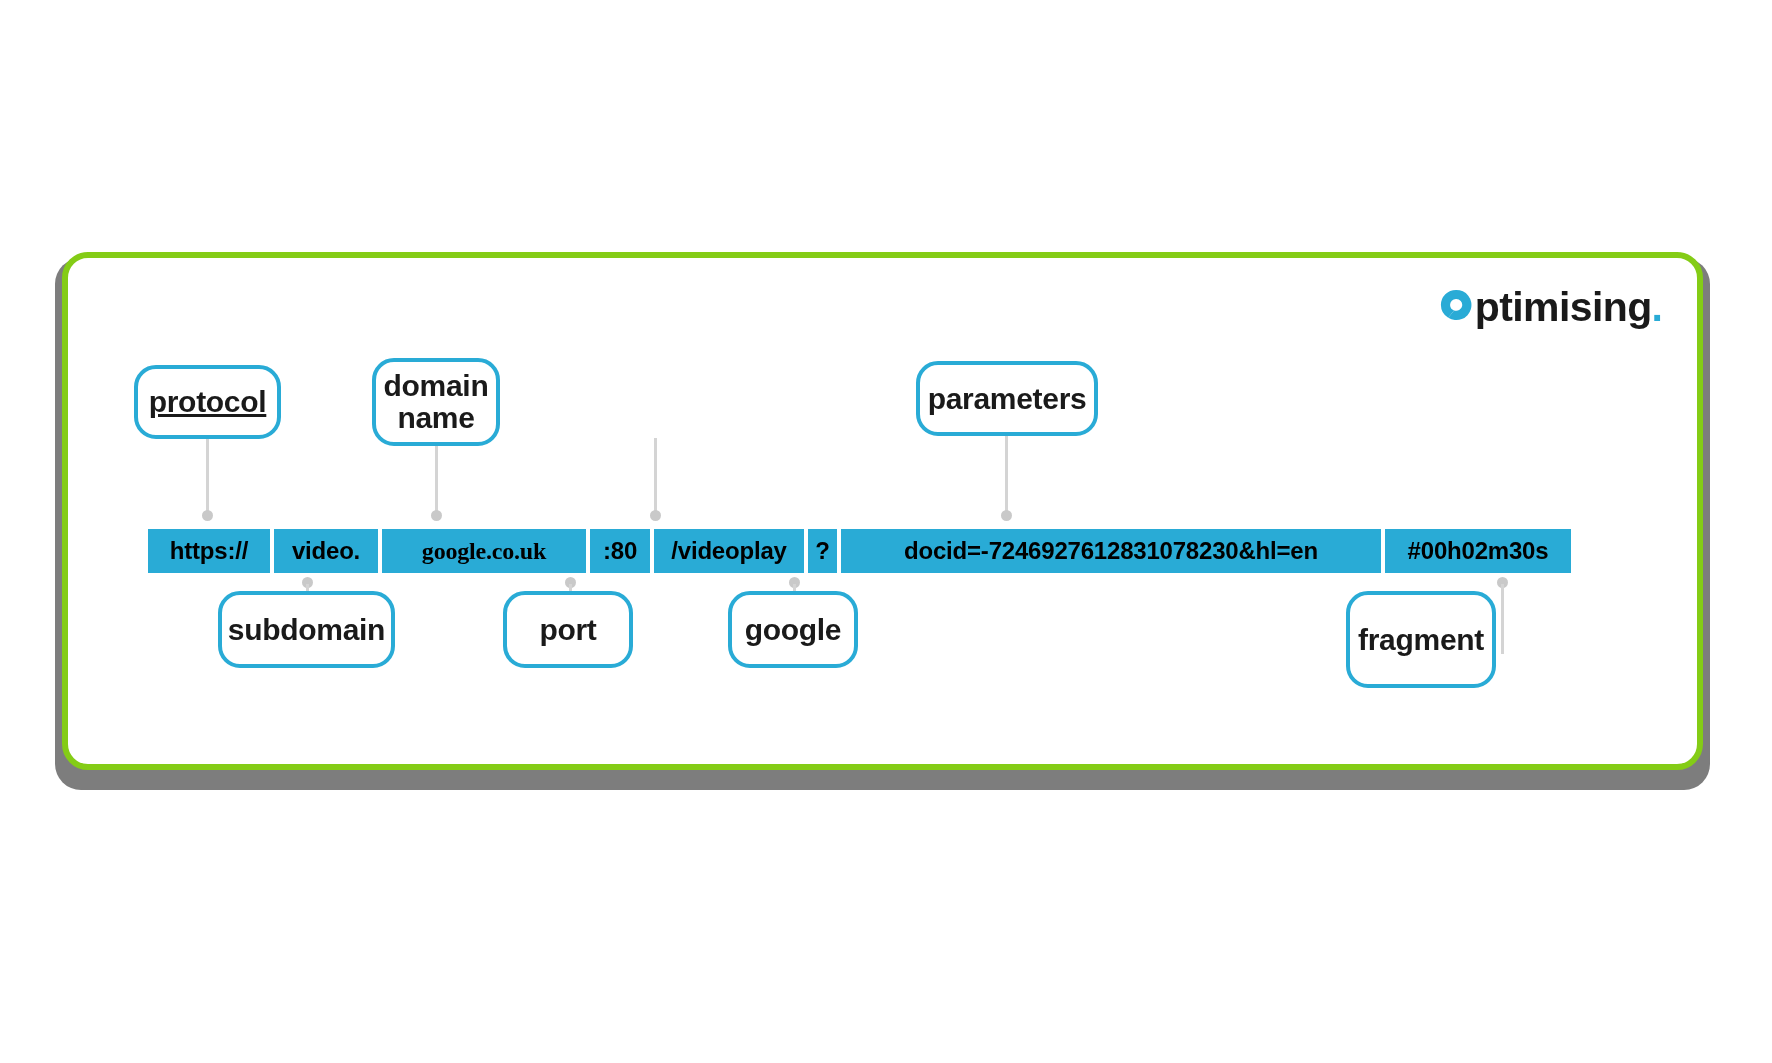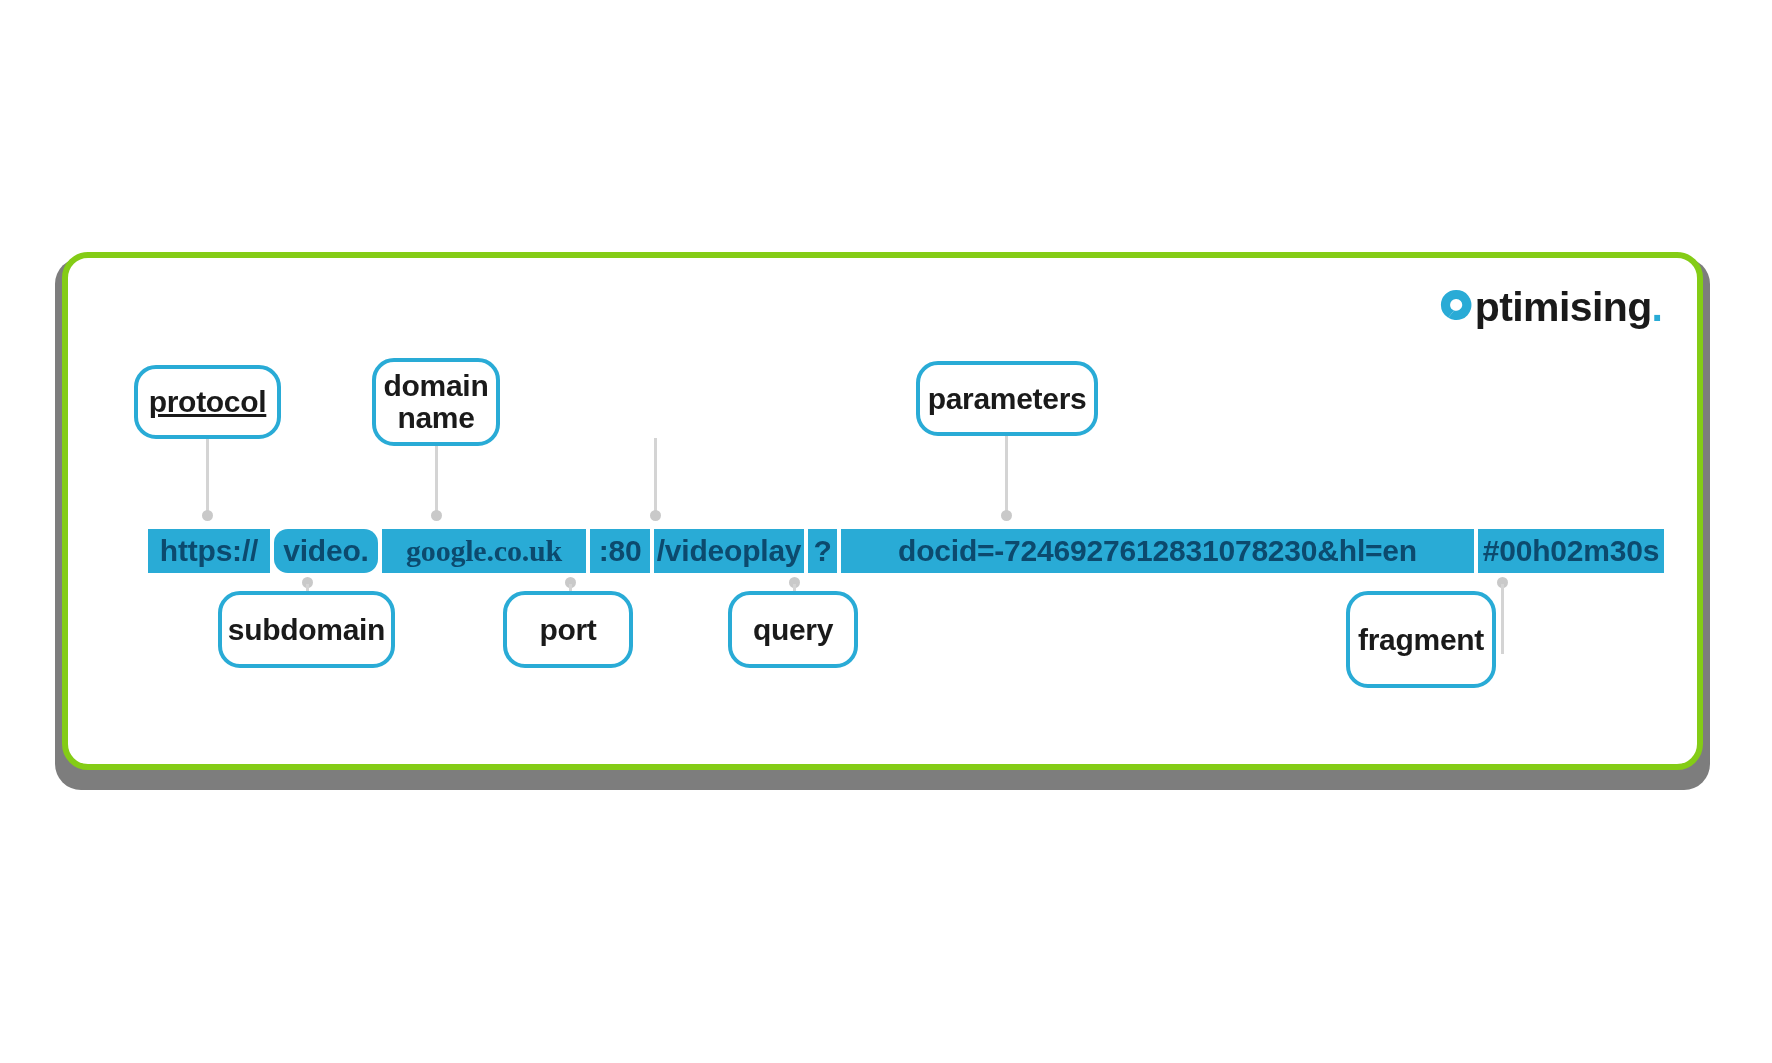--- a/index.html
+++ b/index.html
@@ -75,22 +75,22 @@
   #url-bar {
     position: absolute;
     left: 80px;
     top: 271px;
     display: flex;
     align-items: stretch;
     height: 44px;
   }
   .url-seg {
     background: #29abd6;
-    color: #0c4a6e;
-    font-size: 30px;
+    color: #000000;
+    font-size: 24px;
     font-weight: 600;
     letter-spacing: -0.2px;
     display: flex;
     align-items: center;
     justify-content: center;
     padding: 0 9px;
     margin-right: 4px;
     box-sizing: border-box;
     white-space: nowrap;
     line-height: 1;
@@ -167,26 +167,26 @@
   <div class="connector-dot" style="left:363px; top:252px;"></div>
 
   <div class="connector" style="left:586px; top:180px; height:79px;"></div>
   <div class="connector-dot" style="left:582px; top:252px;"></div>
 
   <div class="connector" style="left:937px; top:178px; height:81px;"></div>
   <div class="connector-dot" style="left:933px; top:252px;"></div>
 
   <div id="url-bar">
     <div class="url-seg" style="width:122px;">https://</div>
-    <div class="url-seg" style="width:104px;border-radius:14px;">video.</div>
+    <div class="url-seg" style="width:104px;">video.</div>
     <div class="url-seg" style="width:204px;font-family:Liberation Serif, serif;">google.co.uk</div>
     <div class="url-seg" style="width:60px;">:80</div>
     <div class="url-seg" style="width:150px;">/videoplay</div>
     <div class="url-seg" style="width:29px;">?</div>
-    <div class="url-seg" style="width:633px;">docid=-7246927612831078230&amp;hl=en</div>
+    <div class="url-seg" style="width:540px;">docid=-7246927612831078230&amp;hl=en</div>
     <div class="url-seg" style="width:186px;">#00h02m30s</div>
   </div>
 
   <div class="connector-dot" style="left:234px; top:319px;"></div>
   <div class="connector" style="left:238px; top:326px; height:70px;"></div>
 
   <div class="connector-dot" style="left:497px; top:319px;"></div>
   <div class="connector" style="left:501px; top:326px; height:70px;"></div>
 
   <div class="connector-dot" style="left:721px; top:319px;"></div>
@@ -197,20 +197,20 @@
 
   <div class="bubble" style="left:150px; top:333px; width:177px; height:77px;">
     <span>subdomain</span>
   </div>
 
   <div class="bubble" style="left:435px; top:333px; width:130px; height:77px;">
     <span>port</span>
   </div>
 
   <div class="bubble" style="left:660px; top:333px; width:130px; height:77px;">
-    <span>query</span>
+    <span>google</span>
   </div>
 
   <div class="bubble" style="left:1278px; top:333px; width:150px; height:97px;">
     <span>fragment</span>
   </div>
 
 </div>
 
 </body></html>

